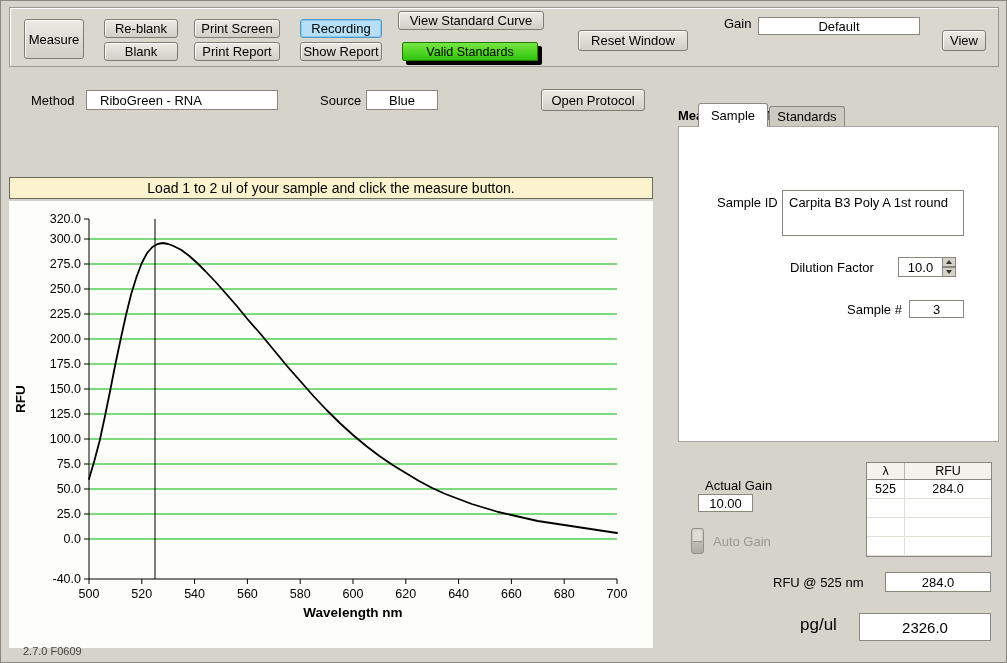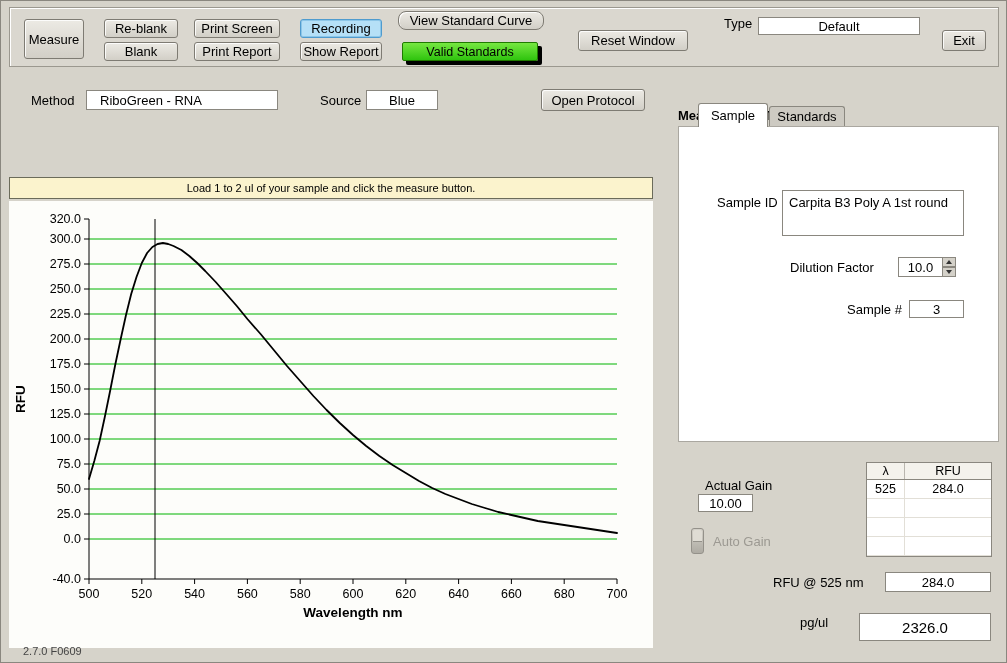--- a/index.html
+++ b/index.html
@@ -15,21 +15,21 @@
   .valid{position:absolute;display:flex;align-items:center;justify-content:center;
        background:linear-gradient(180deg,var(--valid-green-top,#76e741),var(--valid-green-bottom,#2fc40e));
        border:1px solid #1f7a00;border-radius:2px;box-shadow:4px 4px 0 #000;font-size:12.5px;box-sizing:border-box;}
   .field{position:absolute;background:#fff;border:1px solid #8a877f;display:flex;align-items:center;
        justify-content:center;white-space:pre;box-sizing:border-box;overflow:hidden;}
   .field.left{justify-content:flex-start;padding-left:13px;}
   .panel-box{position:absolute;box-sizing:border-box;}
   #toolbar{left:8px;top:6px;width:990px;height:60px;border:1px solid #9b988f;
        box-shadow:inset 1px 1px 0 #fff;background:#dad7cf;}
   #banner{position:absolute;left:8px;top:176px;width:644px;height:22px;background:var(--banner-bg,#fbf3cd);
-       border:1px solid #6b6b5a;display:flex;align-items:center;justify-content:center;font-size:11px;box-sizing:border-box;}
+       border:1px solid #6b6b5a;display:flex;align-items:center;justify-content:center;font-size:14px;box-sizing:border-box;}
   #chart-widget{position:absolute;left:8px;top:200px;width:644px;height:447px;background:#fdfdfa;}
   svg text{font-family:"Liberation Sans",sans-serif;}
   #mt-panel{left:677px;top:125px;width:321px;height:316px;background:#fff;border:1px solid #aaa7a0;}
   .tab{position:absolute;display:flex;align-items:center;justify-content:center;
        border:1px solid #8a877f;border-bottom:none;border-radius:3px 3px 0 0;cursor:pointer;box-sizing:border-box;margin-left:20px;}
   .tab.active{background:#fff;z-index:3;}
   .tab.inactive{background:#cdcac2;}
   .samplebox{position:absolute;background:#fff;border:1px solid #8a877f;box-sizing:border-box;
        padding:4px 6px;font-size:13px;line-height:1.25;}
   .spinner{position:absolute;display:flex;box-sizing:border-box;}
@@ -62,26 +62,26 @@
 <div id="app">
 
   <div id="toolbar" class="panel-box">
     <div class="btn" style="left:14px;top:11px;width:60px;height:40px;">Measure</div>
     <div class="btn" style="left:94px;top:11px;width:74px;height:19px;">Re-blank</div>
     <div class="btn" style="left:94px;top:34px;width:74px;height:19px;">Blank</div>
     <div class="btn" style="left:184px;top:11px;width:86px;height:19px;">Print Screen</div>
     <div class="btn" style="left:184px;top:34px;width:86px;height:19px;">Print Report</div>
     <div class="btn recording" style="left:290px;top:11px;width:82px;height:19px;">Recording</div>
     <div class="btn" style="left:290px;top:34px;width:82px;height:19px;">Show Report</div>
-    <div class="btn" style="left:388px;top:3px;width:146px;height:19px;border-radius:8px;">View Standard Curve</div>
+    <div class="btn" style="left:388px;top:3px;width:146px;height:19px;">View Standard Curve</div>
     <div class="valid" style="left:392px;top:34px;width:136px;height:19px;">Valid Standards</div>
     <div class="btn" style="left:568px;top:22px;width:110px;height:21px;">Reset Window</div>
-    <div class="lbl" style="left:714px;top:8px;">Type</div>
+    <div class="lbl" style="left:714px;top:8px;">Gain</div>
     <div class="field" style="left:748px;top:9px;width:162px;height:18px;">Default</div>
-    <div class="btn" style="left:932px;top:22px;width:44px;height:21px;">Exit</div>
+    <div class="btn" style="left:932px;top:22px;width:44px;height:21px;">View</div>
   </div>
 
   <div class="lbl" style="left:30px;top:92px;">Method</div>
   <div class="field left" style="left:85px;top:89px;width:192px;height:20px;">RiboGreen - RNA</div>
   <div class="lbl" style="left:319px;top:92px;">Source</div>
   <div class="field" style="left:365px;top:89px;width:72px;height:20px;">Blue</div>
   <div class="btn" style="left:540px;top:88px;width:104px;height:22px;">Open Protocol</div>
 
   <div class="lbl" style="left:677px;top:83px;font-weight:bold;margin-top:24px;">Measurement Type</div>
   <div class="tab active" style="left:677px;top:102px;width:70px;height:24px;">Sample</div>
@@ -211,18 +211,18 @@
         <div class="trow">
           <div class="tcell"></div>
           <div class="tcell"></div>
         </div>
       </div>
   </div>
 
   <div class="lbl" style="left:772px;top:574px;">RFU @ 525 nm</div>
   <div class="field" style="left:884px;top:571px;width:106px;height:20px;">284.0</div>
 
-  <div class="lbl" style="left:799px;top:614px;font-size:13px;">pg/ul</div>
+  <div class="lbl" style="left:799px;top:614px;font-size:17px;">pg/ul</div>
   <div class="field" style="left:858px;top:612px;width:132px;height:28px;font-size:15px;">2326.0</div>
 
   <div class="lbl" style="left:22px;top:644px;font-size:11px;color:#444;">2.7.0 F0609</div>
 
 </div>
 
 </body></html>

